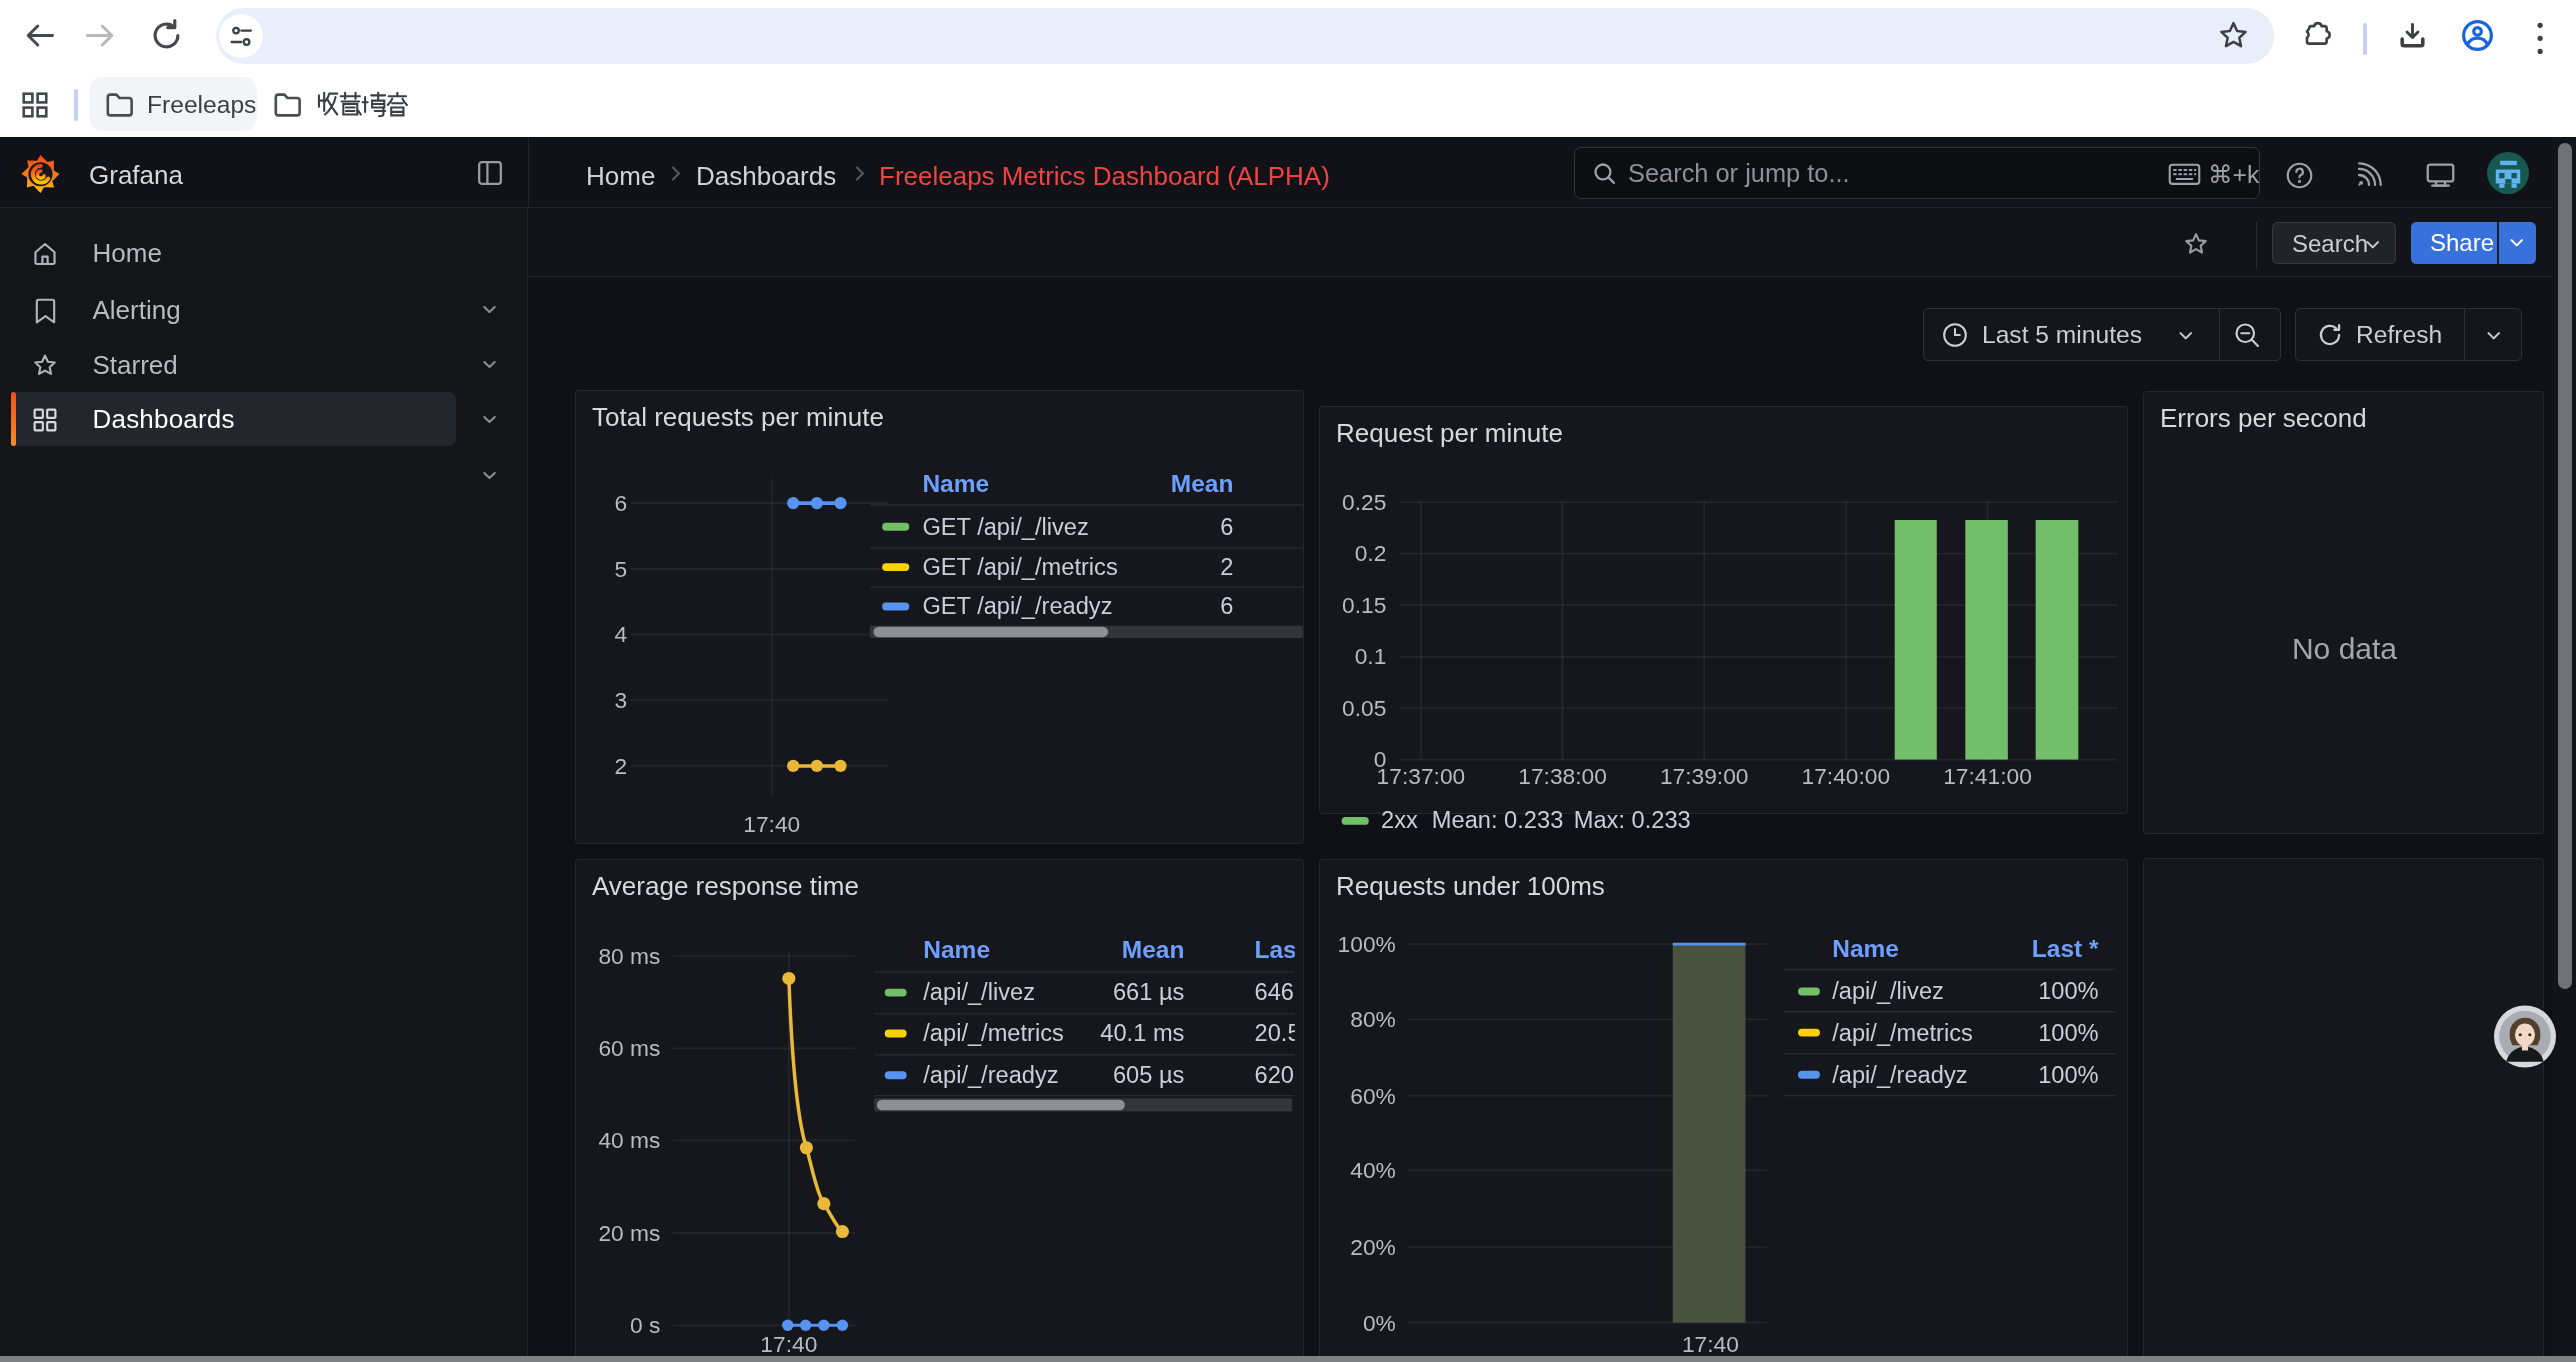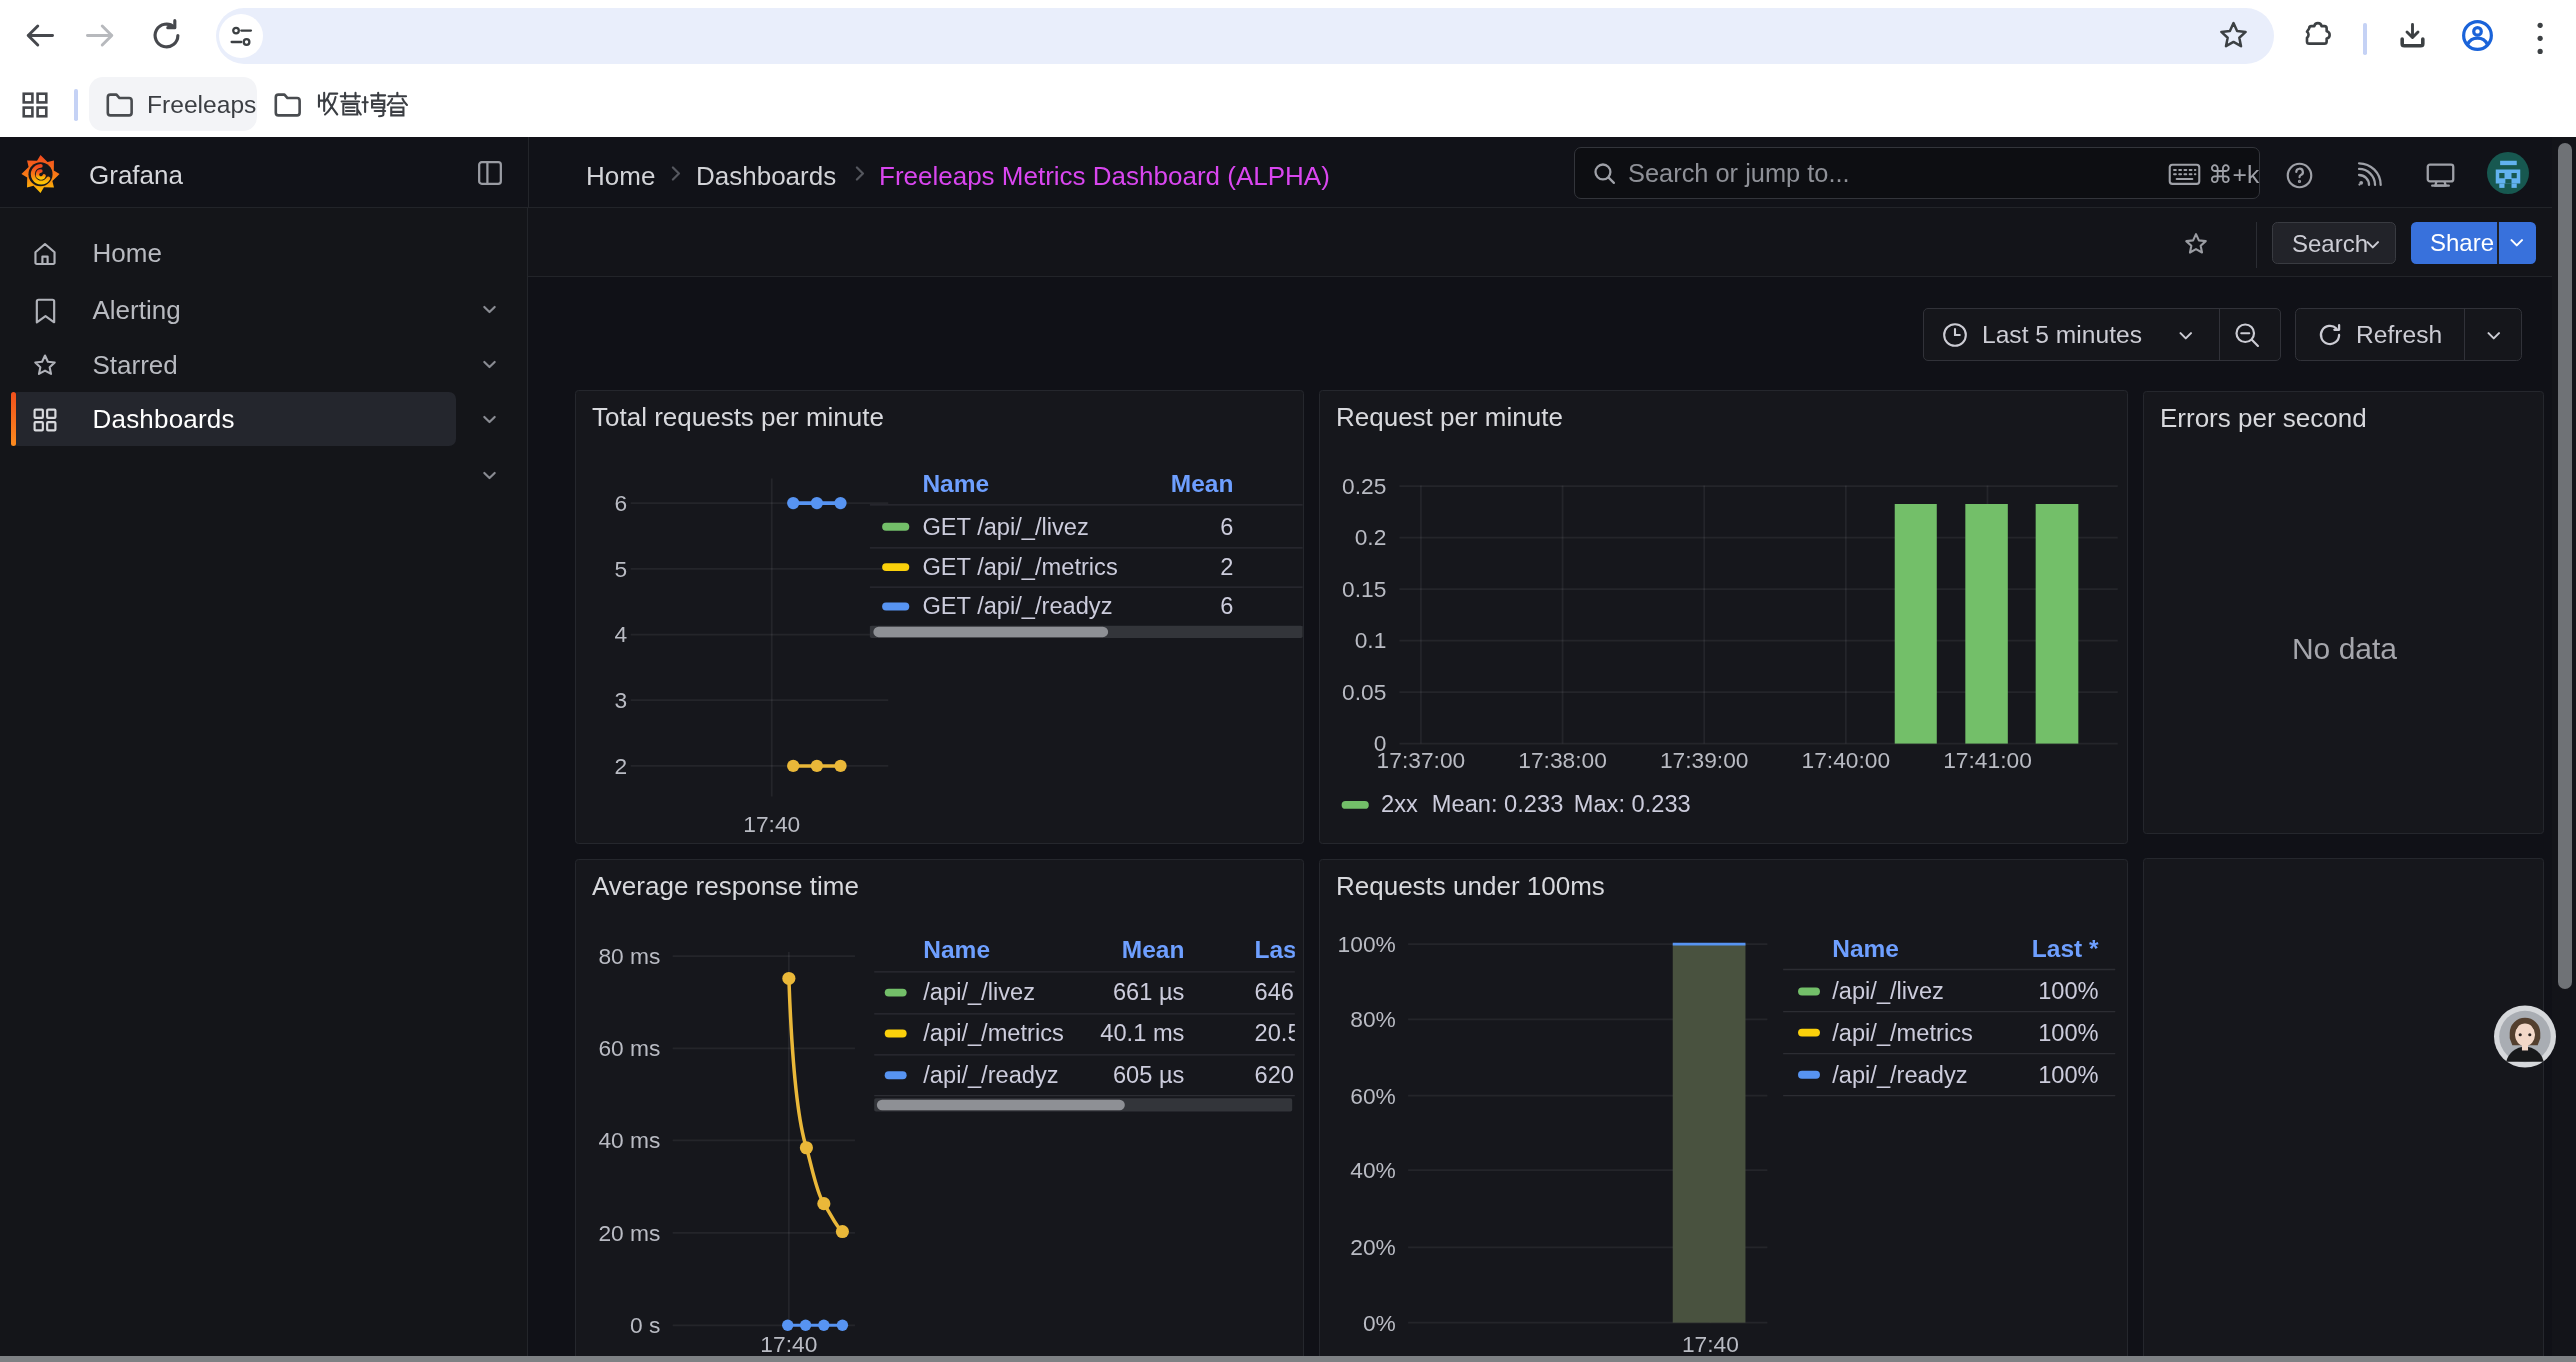--- a/index.html
+++ b/index.html
@@ -163,21 +163,21 @@
       </svg>
 
       <div class="abs crumb" style="left:586px;top:24px;color:#d2d3d7">Home</div>
       <svg class="abs" style="left:666px;top:27px" width="19" height="19" viewBox="0 0 22 22" fill="none" stroke="#55575e" stroke-width="2.6" stroke-linecap="round" stroke-linejoin="round">
           <path d="M8 4 l7 7 -7 7"></path>
         </svg>
       <div class="abs crumb" style="left:696px;top:24px;color:#d2d3d7">Dashboards</div>
       <svg class="abs" style="left:850px;top:27px" width="19" height="19" viewBox="0 0 22 22" fill="none" stroke="#55575e" stroke-width="2.6" stroke-linecap="round" stroke-linejoin="round">
           <path d="M8 4 l7 7 -7 7"></path>
         </svg>
-      <div class="abs crumb" style="left:879px;top:24px;color:#d946ef">Freeleaps Metrics Dashboard (ALPHA)</div>
+      <div class="abs crumb" style="left:879px;top:24px;color:#ef4444">Freeleaps Metrics Dashboard (ALPHA)</div>
 
       <div class="abs" style="left:1574px;top:9.6px;width:686px;height:52px;background:#0d0e12;border:0.9px solid #33353b;border-radius:7px">
         <svg class="abs" style="left:16.7px;top:13px" width="25.4" height="25.4" viewBox="0 0 29 29" fill="none" stroke="#9fa1a8" stroke-width="2.6" stroke-linecap="round">
           <circle cx="12.5" cy="12.5" r="8.5"></circle>
             <path d="M19 19 l6 6"></path>
         </svg>
         <div class="abs" style="left:53px;top:11.4px;font-size:25.4px;color:#8e9097">Search or jump to...</div>
         <svg class="abs" style="left:593px;top:14px" width="33" height="24.6" viewBox="0 0 38 28" fill="none" stroke="#9fa1a8" stroke-width="2.4" stroke-linejoin="round">
           <rect x="2" y="3" width="34" height="22" rx="3"></rect>
           <path d="M7 9 h2 M13 9 h2 M19 9 h2 M25 9 h2 M31 9 h0.5 M7 14 h2 M13 14 h2 M19 14 h2 M25 14 h2 M31 14 h0.5 M10 19.5 h18" stroke-linecap="round"></path>
@@ -317,21 +317,21 @@
             <text x="395" y="210">GET /api/_/metrics</text>
               <text x="750" y="210" text-anchor="end">2</text>
             <text x="395" y="255">GET /api/_/readyz</text>
               <text x="750" y="255" text-anchor="end">6</text>
           </g>
           <rect x="335" y="268" width="494" height="14" rx="2" fill="#33353a"></rect>
           <rect x="339" y="269" width="268" height="12" rx="6" fill="#8e9095"></rect>
         </svg>
       </div>
 
-      <div class="panel" style="left:1299px;top:253px;width:809px;height:454px">
+      <div class="panel" style="left:1299px;top:269px;width:809px;height:408px">
         <div class="ptitle">Request per minute</div>
         <svg class="abs" style="left:0;top:0" width="808" height="452" viewBox="0 0 921 516">
           <g stroke="rgba(204,204,220,0.08)" stroke-width="2">
             <line x1="90" y1="108.5" x2="910" y2="108.5"></line>
             <line x1="90" y1="167.3" x2="910" y2="167.3"></line>
             <line x1="90" y1="226.1" x2="910" y2="226.1"></line>
             <line x1="90" y1="284.9" x2="910" y2="284.9"></line>
             <line x1="90" y1="343.7" x2="910" y2="343.7"></line>
             <line x1="90" y1="402.5" x2="910" y2="402.5"></line>
             <line x1="114.5" y1="108" x2="114.5" y2="402.5"></line>

